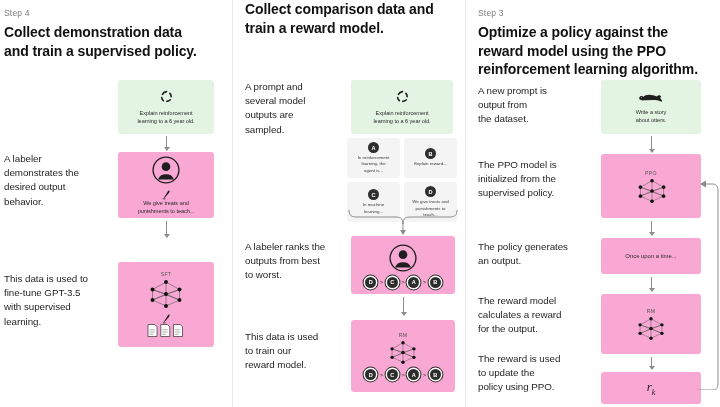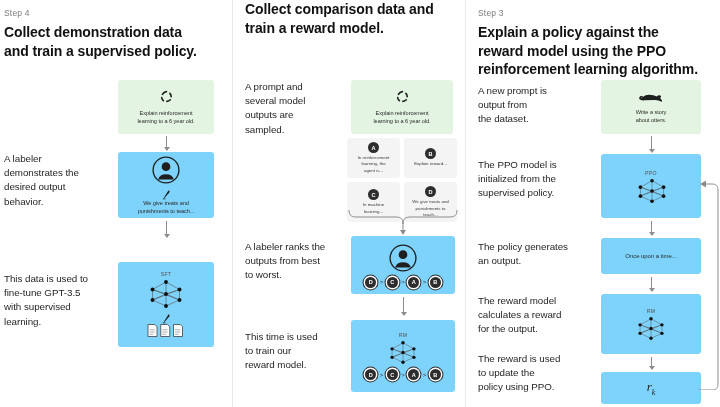--- a/index.html
+++ b/index.html
@@ -27,21 +27,21 @@
     white-space:pre-line;
   }
   .caption{
     font-size:9.8px;line-height:1.45;color:#1f1f1f;
     white-space:pre-line;letter-spacing:-.05px;
   }
 
   
   .box{
     position:absolute;box-sizing:border-box;border-radius:3px;
-    background:#7dd3fc;
+    background:#f9a8d4;
     display:flex;flex-direction:column;align-items:center;justify-content:center;
   }
   .box.green{background:#e4f4e2;}
   .box-text{
     font-size:5.6px;line-height:1.5;text-align:center;color:#2b2b2b;
     white-space:pre-line;padding:0 4px;letter-spacing:-.05px;
   }
   .box-tag{
     font-size:5.2px;color:#545454;letter-spacing:.3px;margin-bottom:2px;
   }
@@ -193,21 +193,21 @@
     <div class="step-title">Collect comparison data and
 train a reward model.</div>
 
     <div class="caption" style="position:absolute;left:12px;top:80px;width:115px;">A prompt and
 several model
 outputs are
 sampled.</div>
     <div class="caption" style="position:absolute;left:12px;top:240px;width:125px;">A labeler ranks the
 outputs from best
 to worst.</div>
-    <div class="caption" style="position:absolute;left:12px;top:330px;width:120px;">This time is used
+    <div class="caption" style="position:absolute;left:12px;top:330px;width:120px;">This data is used
 to train our
 reward model.</div>
 
     <div class="box green" style="left:118px;top:80px;width:102px;height:54px;">
       <span class="icon-refresh">
         <svg viewBox="0 0 24 24" width="15" height="15">
           <g fill="none" stroke="#1f1f1f" stroke-width="2.6" stroke-linecap="round">
             <path d="M5.5 8.5 A8 8 0 0 1 12 4.2"></path>
             <path d="M17.4 7.0 A8 8 0 0 1 19.5 12.4"></path>
             <path d="M18.1 17.2 A8 8 0 0 1 12.6 19.8"></path>
@@ -298,21 +298,21 @@
         <span class="gt">&gt;</span>
         <span class="badge">A</span>
         <span class="gt">&gt;</span>
         <span class="badge">B</span>
       </span>
     </div>
   </div>
 
   <div class="col col-3">
     <div class="step-label">Step 3</div>
-    <div class="step-title">Explain a policy against the
+    <div class="step-title">Optimize a policy against the
 reward model using the PPO
 reinforcement learning algorithm.</div>
 
     <div class="caption" style="position:absolute;left:12px;top:84px;width:120px;">A new prompt is
 output from
 the dataset.</div>
     <div class="caption" style="position:absolute;left:12px;top:158px;width:125px;">The PPO model is
 initialized from the
 supervised policy.</div>
     <div class="caption" style="position:absolute;left:12px;top:240px;width:130px;">The policy generates

